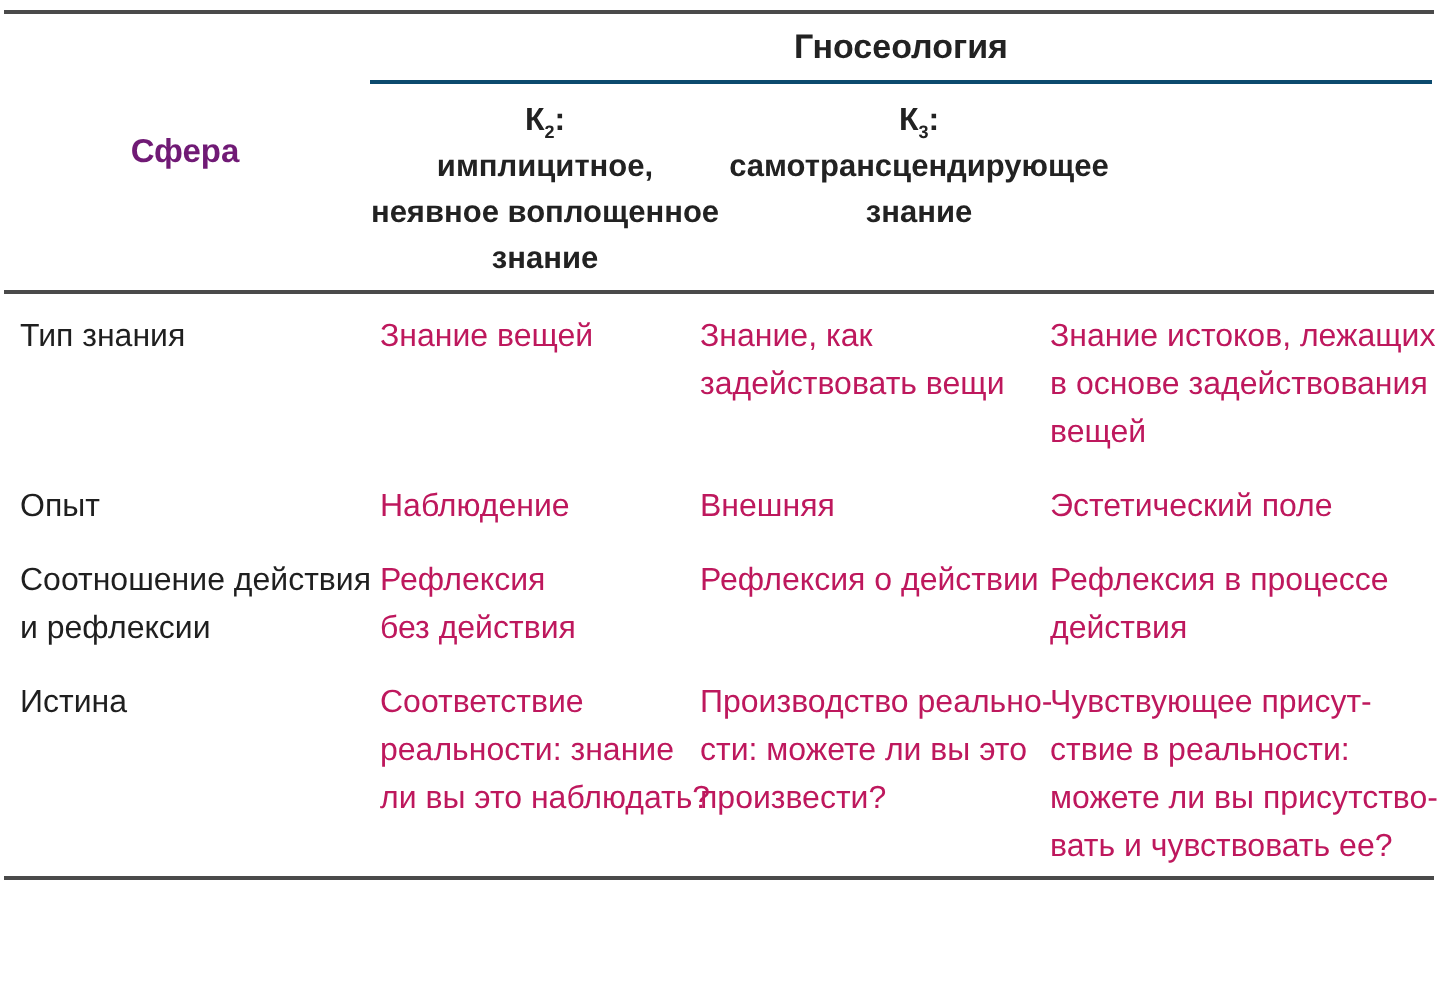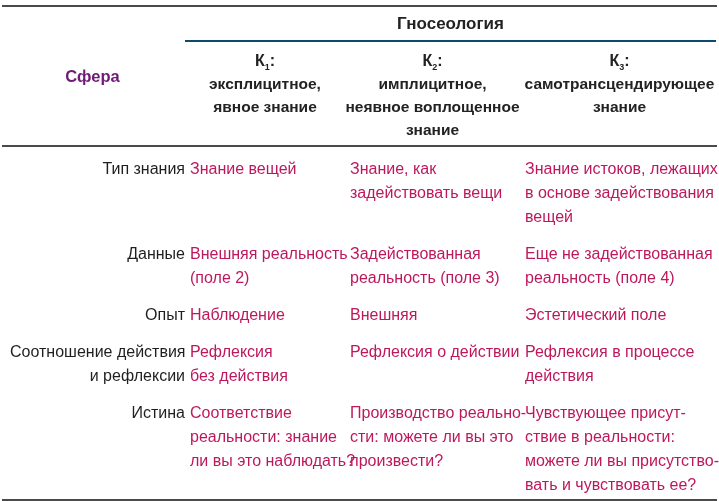--- a/index.html
+++ b/index.html
@@ -97,43 +97,37 @@
   .trow:last-child { margin-bottom: 0; }
   .cell {
     white-space: pre;
     padding-left: 5px;
     box-sizing: border-box;
     color: #be185d;
   }
   .cell.label {
     padding-left: 10px;
     color: #1f1f1f;
-    text-align: right;
   }
 </style>
 </head>
 <body>
 
 <div class="page">
 
   <div class="rule rule-top"></div>
 
   <div class="thead">
     <div class="sphere">Сфера</div>
 
     <div class="gnos-row">
       <span>Гносеология</span>
     </div>
 
     <div class="k-row">
-      <div class="k-col k-col-1">
-        <div class="k-title"><span>К</span><sub>1</sub><span>:</span></div>
-        <div class="k-lines">эксплицитное,
-явное знание</div>
-      </div>
       <div class="k-col k-col-2">
         <div class="k-title"><span>К</span><sub>2</sub><span>:</span></div>
         <div class="k-lines">имплицитное,
 неявное воплощенное
 знание</div>
       </div>
       <div class="k-col k-col-3">
         <div class="k-title"><span>К</span><sub>3</sub><span>:</span></div>
         <div class="k-lines">самотрансцендирующее
 знание</div>
@@ -145,29 +139,20 @@
 
   <div class="tbody">
       <div class="trow">
         <div class="cell label">Тип знания</div>
         <div class="cell">Знание вещей</div>
         <div class="cell">Знание, как
 задействовать вещи</div>
         <div class="cell">Знание истоков, лежащих
 в основе задействования
 вещей</div>
-      </div>
-      <div class="trow">
-        <div class="cell label">Данные</div>
-        <div class="cell">Внешняя реальность
-(поле 2)</div>
-        <div class="cell">Задействованная
-реальность (поле 3)</div>
-        <div class="cell">Еще не задействованная
-реальность (поле 4)</div>
       </div>
       <div class="trow">
         <div class="cell label">Опыт</div>
         <div class="cell">Наблюдение</div>
         <div class="cell">Внешняя</div>
         <div class="cell">Эстетический поле</div>
       </div>
       <div class="trow">
         <div class="cell label">Соотношение действия
 и рефлексии</div>

